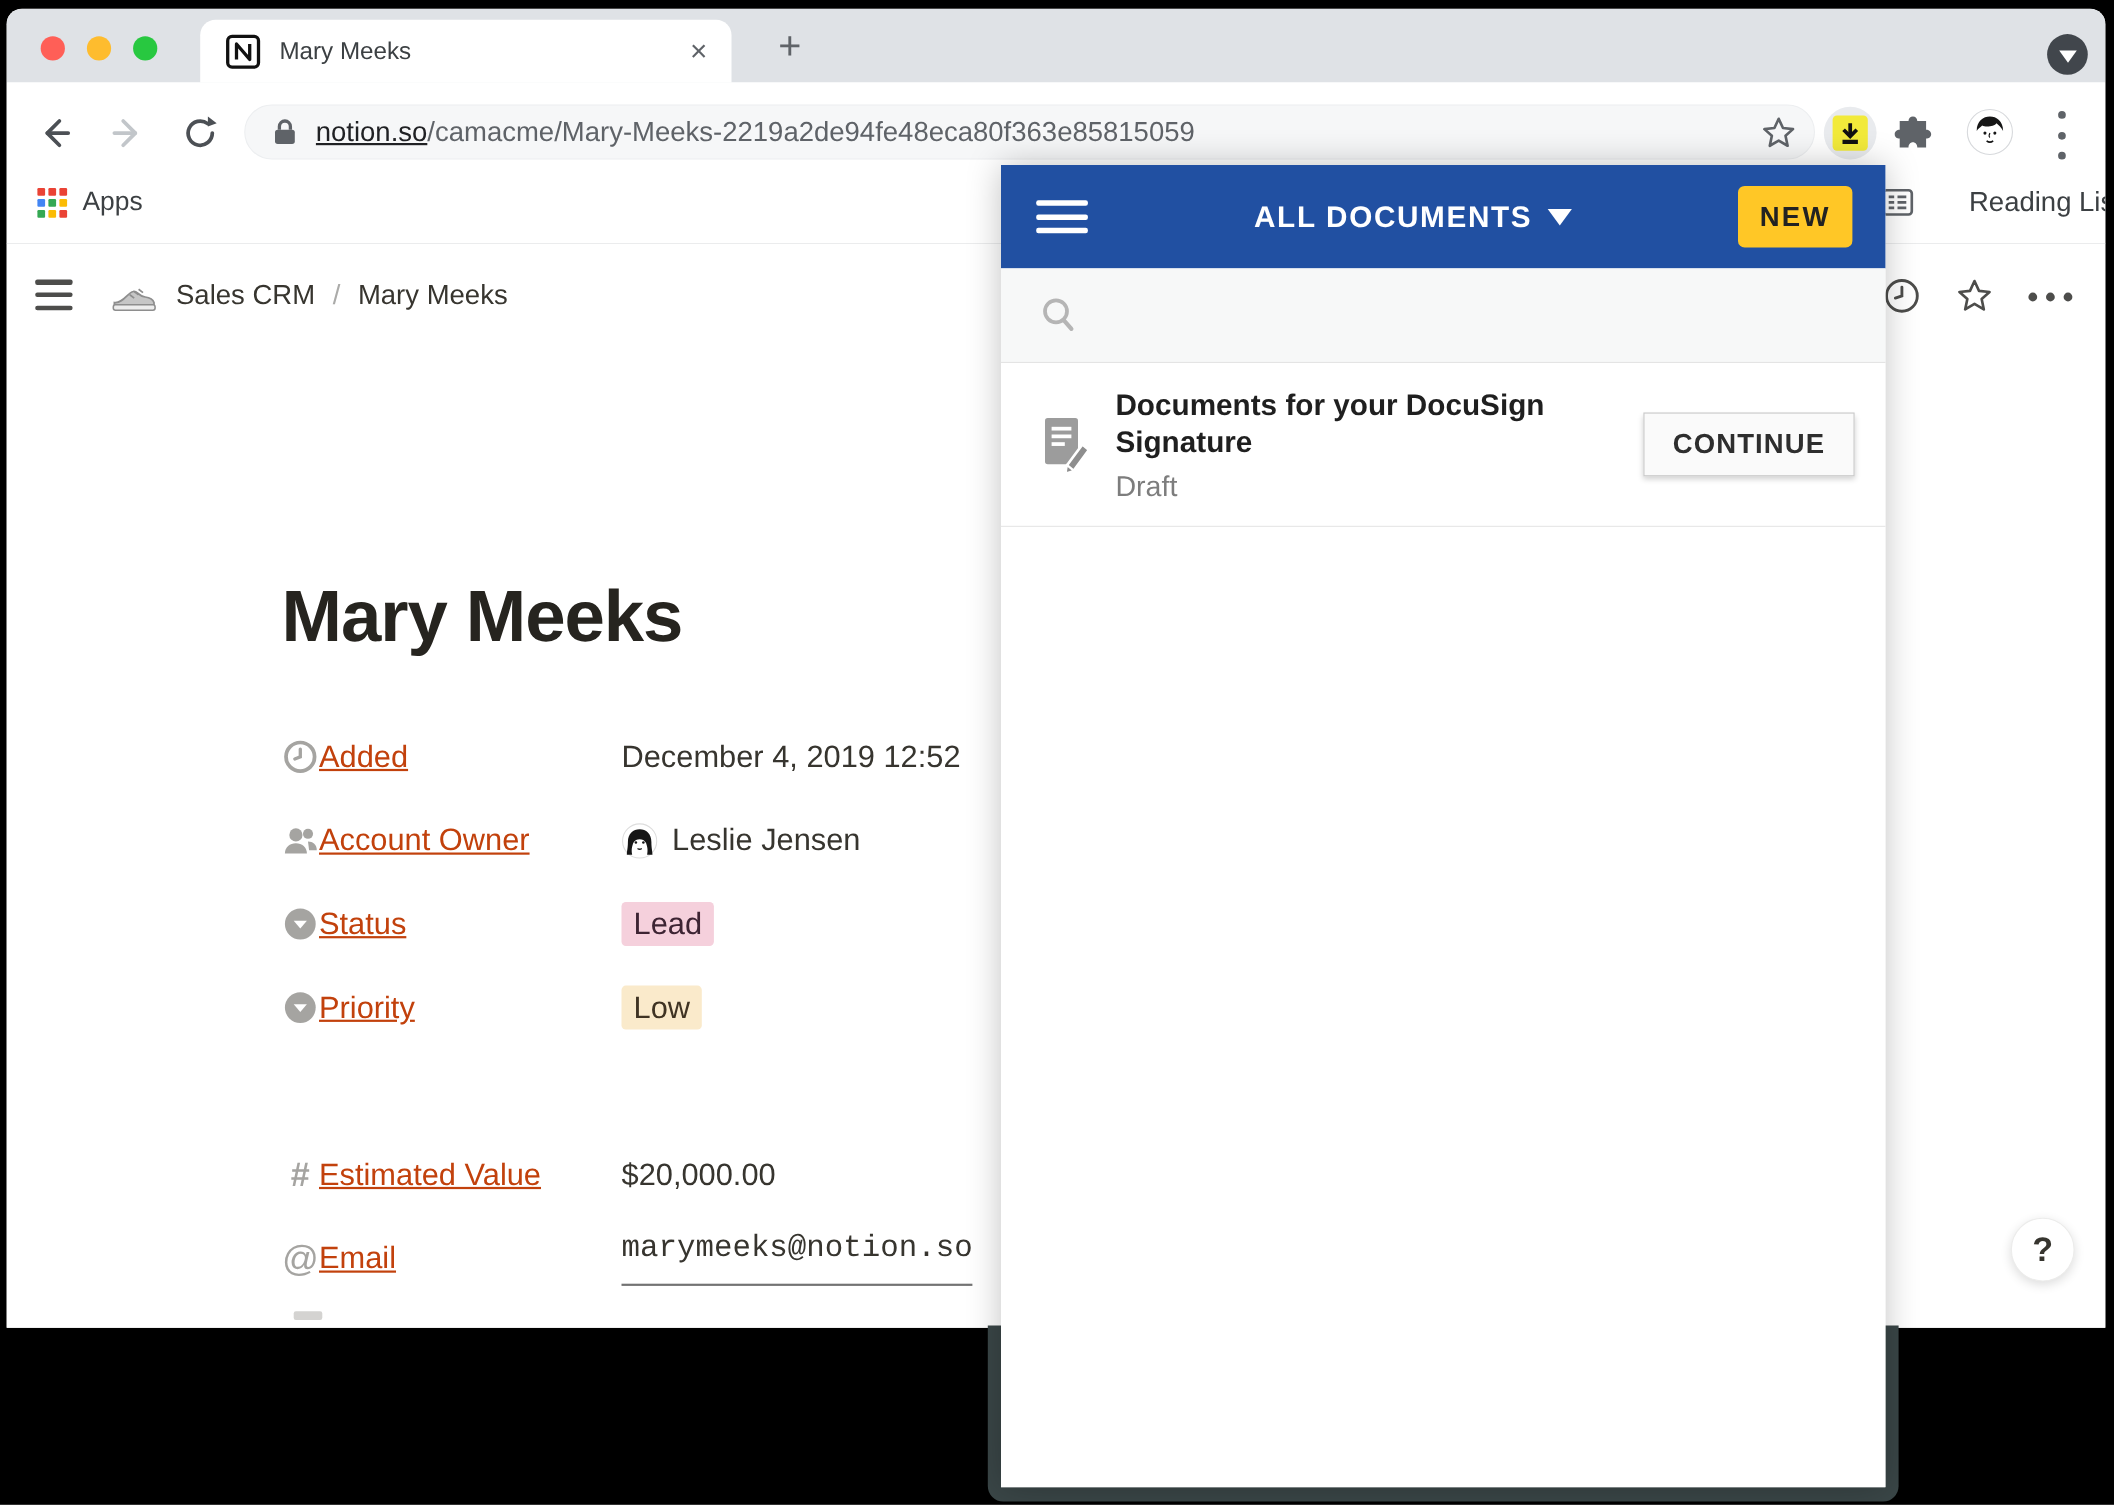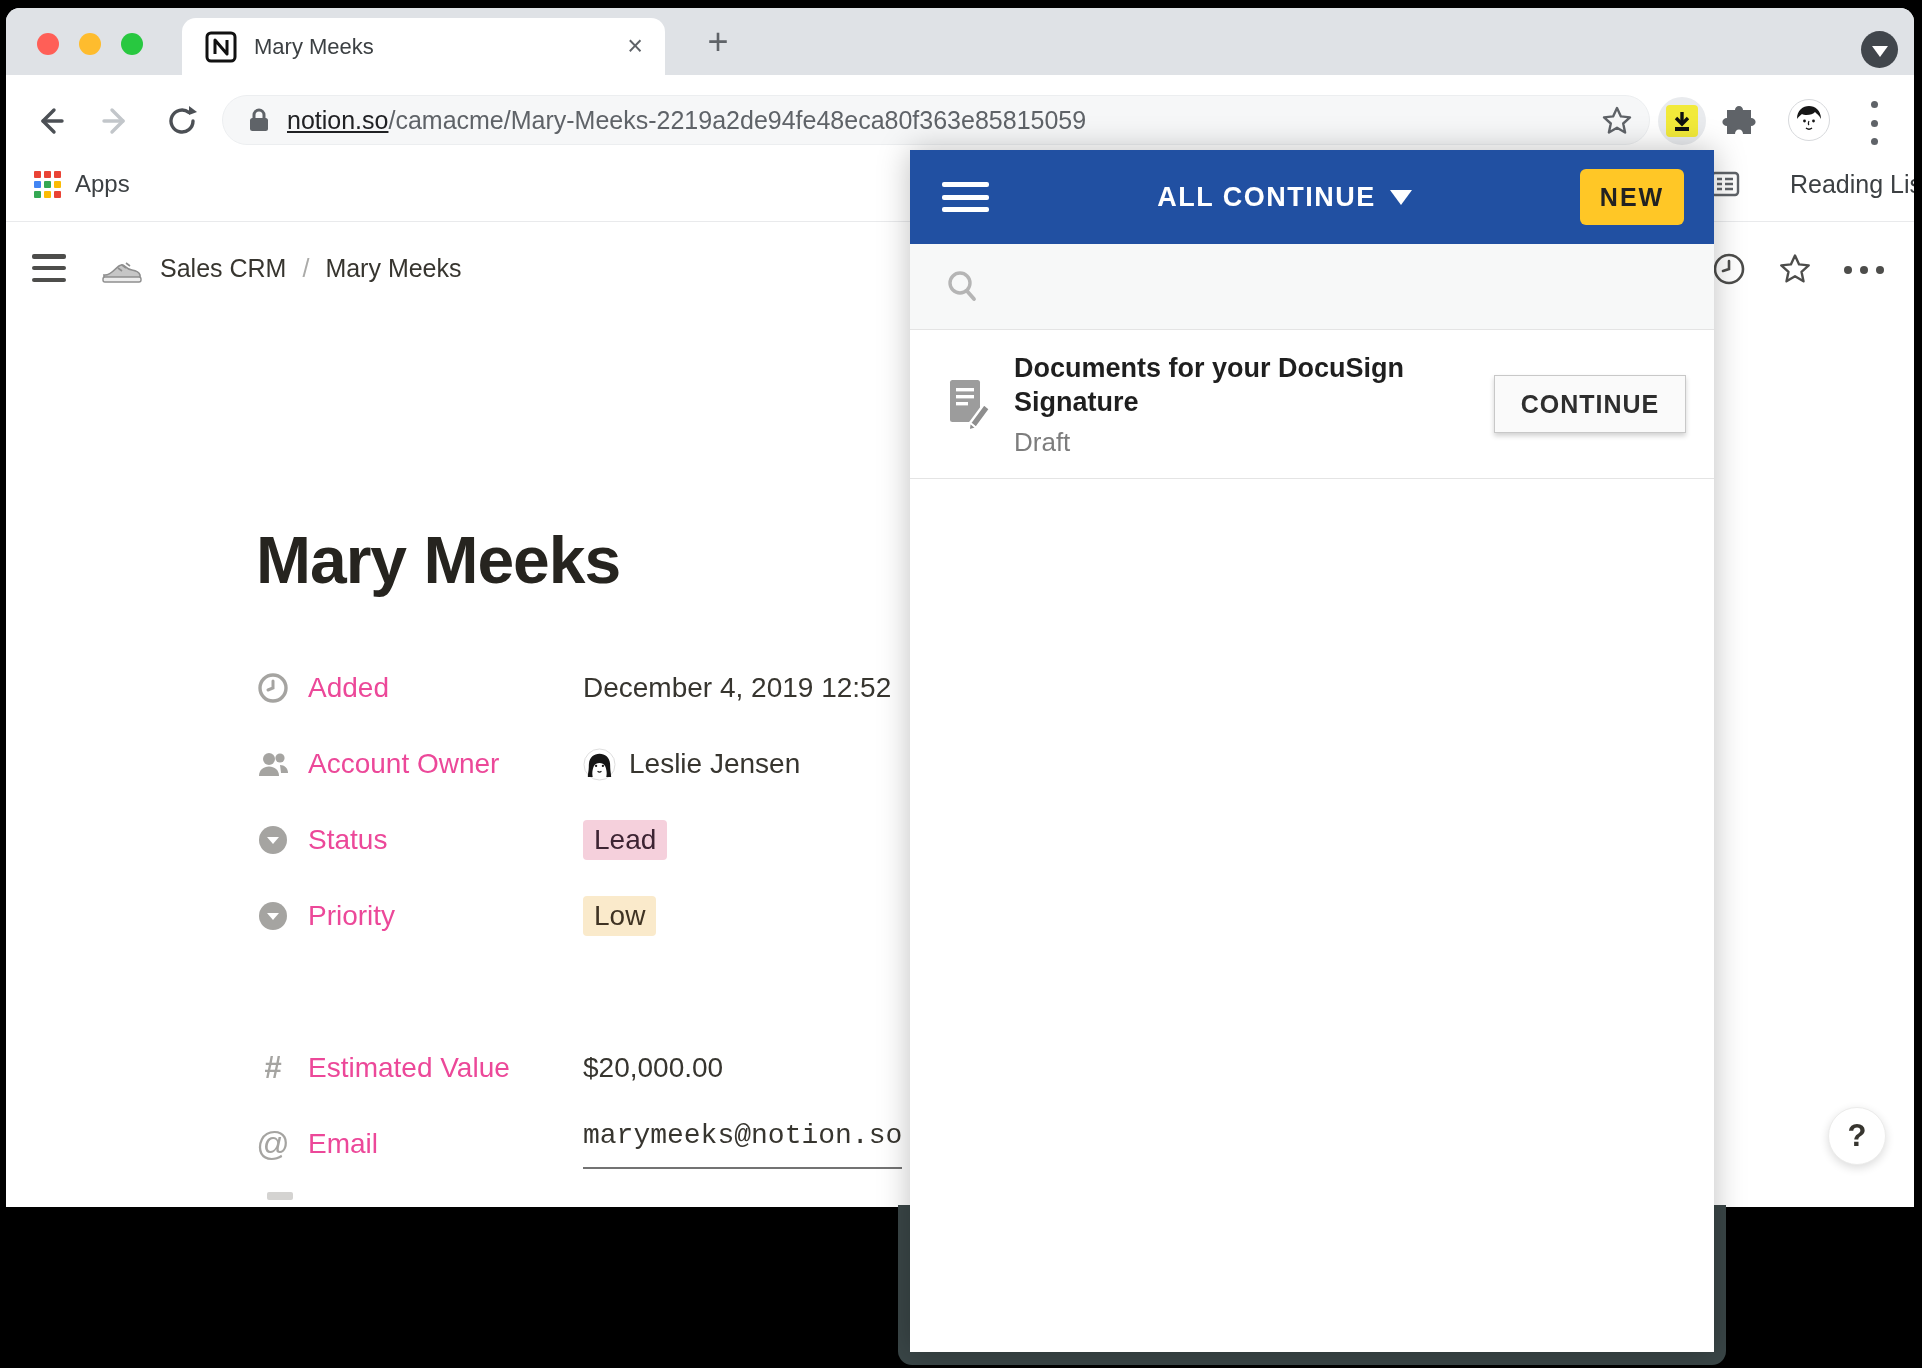--- a/index.html
+++ b/index.html
@@ -66,21 +66,21 @@
   .crumb .shoe{width:44px;height:40px;margin-right:16px;}
   .crumb .sep{margin:0 16px;color:#ABABA9;}
   .crumb-ic{position:absolute;top:6px;width:34px;height:34px;}
   .dots3{position:absolute;left:1838px;top:20px;display:flex;gap:8px;}
   .dots3 i{width:8px;height:8px;border-radius:50%;background:#4D4D4B;display:block;}
   .page-title{position:absolute;left:250px;top:300px;font-size:66px;font-weight:700;
     letter-spacing:-1px;color:#26241F;}
   .prop-row{position:absolute;left:250px;width:900px;height:48px;display:flex;align-items:center;}
   .prop-icon{width:34px;height:34px;flex:0 0 34px;display:flex;align-items:center;justify-content:center;
     color:#A5A4A1;font-size:31px;font-weight:bold;}
-  .prop-label{margin-left:18px;width:250px;flex:0 0 250px;font-size:28px;color:#ec4899;white-space:nowrap;}
+  .prop-label{width:250px;flex:0 0 250px;font-size:28px;color:#c2410c;white-space:nowrap;text-decoration:underline;}
   .prop-value{margin-left:25px;font-size:28px;color:#37352F;white-space:nowrap;display:flex;align-items:center;}
   .badge{padding:4px 11px;border-radius:4px;}
   .badge-pink{background:#F5D0DC;color:#3D2433;}
   .badge-yellow{background:#FAEACB;color:#3F3323;}
   .email-val{border-bottom:2px solid #737373;padding-bottom:16px;font-family:Liberation Mono, monospace;}
   .mini-avatar{width:33px;height:33px;margin-right:13px;flex:0 0 auto;}
   .partial-icon{position:absolute;left:261px;top:970px;width:26px;height:8px;background:#D4D3D1;border-radius:2px;}
   .help-fab{position:absolute;left:1822px;top:885px;width:58px;height:58px;border-radius:50%;
     background:#fff;border:1px solid #ECECEB;box-shadow:0 3px 10px rgba(0,0,0,0.14);
     display:flex;align-items:center;justify-content:center;font-size:31px;font-weight:bold;color:#37352F;box-sizing:border-box;}
@@ -341,21 +341,21 @@
 <div class="panel-frame"></div>
 
 <div class="panel">
   <div class="p-header">
     <div class="p-hamburger">
         <i></i>
         <i></i>
         <i></i>
       </div>
     <div class="p-title-wrap">
-      <span class="p-title">ALL CONTINUE</span>
+      <span class="p-title">ALL DOCUMENTS</span>
       <span class="p-caret"></span>
     </div>
     <div class="p-new">NEW</div>
   </div>
 
   <div class="p-search">
     <svg width="38" height="38" viewBox="0 0 38 38">
       <circle cx="16" cy="15" r="10" fill="none" stroke="#B5B5B5" stroke-width="3.4"></circle>
       <line x1="23" y1="23" x2="30" y2="31" stroke="#B5B5B5" stroke-width="3.8" stroke-linecap="round"></line>
     </svg>

